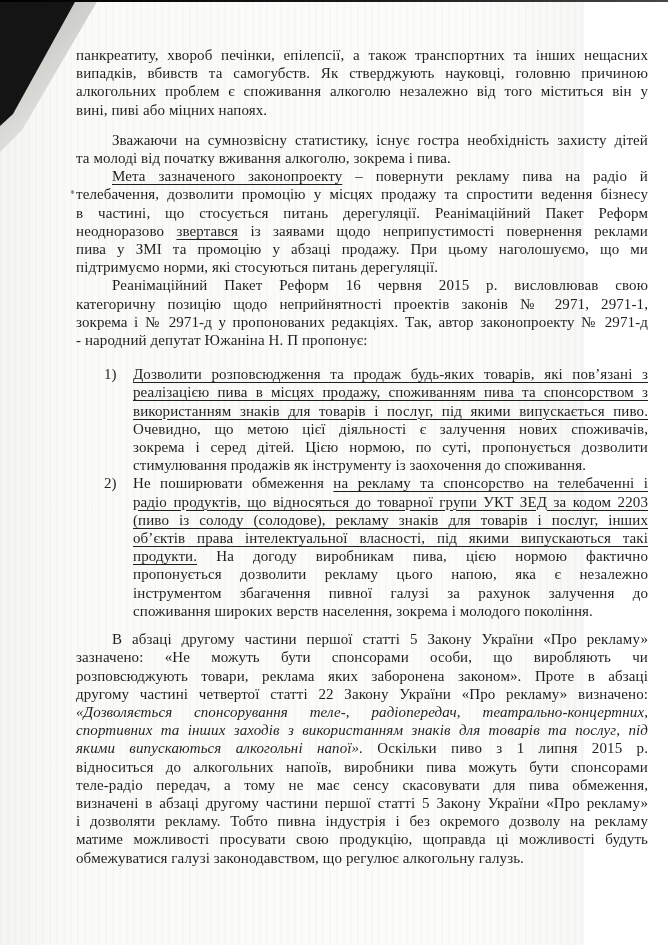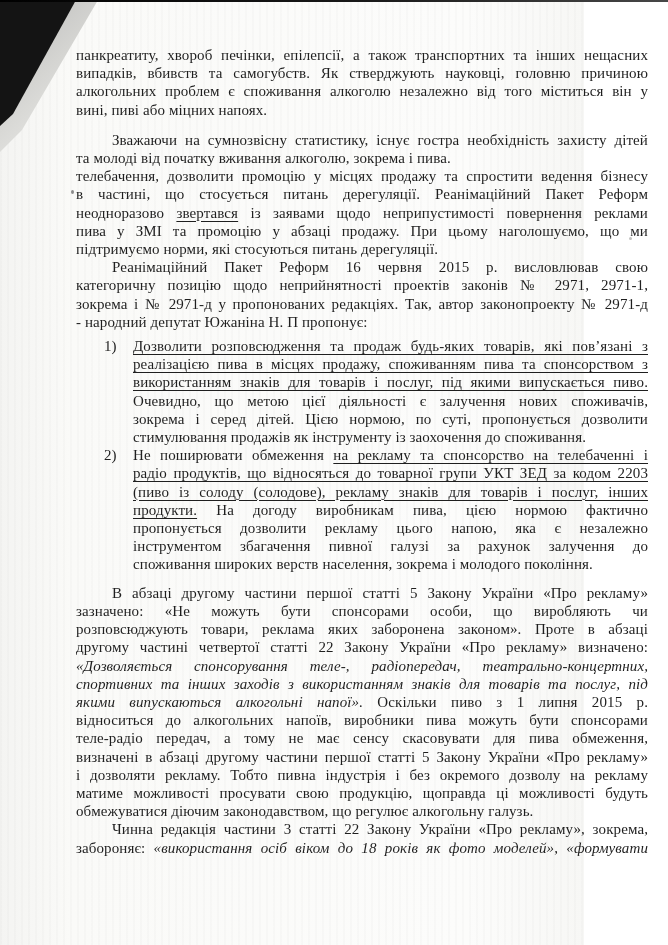--- a/index.html
+++ b/index.html
@@ -67,64 +67,62 @@
         <div class="line"><span>панкреатиту, хвороб печінки, епілепсії, а також транспортних та інших нещасних</span></div>
         <div class="line"><span>випадків, вбивств та самогубств. Як стверджують науковці, головню причиною</span></div>
         <div class="line"><span>алкогольних проблем є споживання алкоголю незалежно від того міститься він у</span></div>
         <div class="line align-left"><span>вині, пиві або міцних напоях.</span></div>
       </div>
       <div class="paragraph" style="">
         <div class="line first-indent"><span>Зважаючи на сумнозвісну статистику, існує гостра необхідність захисту дітей</span></div>
         <div class="line align-left"><span>та молоді від початку вживання алкоголю, зокрема і пива.</span></div>
       </div>
       <div class="paragraph">
+        <div class="line first-indent"><span class="u">Мета зазначеного законопроекту</span><span> – повернути рекламу пива на радіо й</span></div>
         <div class="line"><span>телебачення, дозволити промоцію у місцях продажу та спростити ведення бізнесу</span></div>
         <div class="line"><span>в частині, що стосується питань дерегуляції. Реанімаційний Пакет Реформ</span></div>
         <div class="line"><span>неодноразово </span><span class="u">звертався</span><span> із заявами щодо неприпустимості повернення реклами</span></div>
         <div class="line"><span>пива у ЗМІ та промоцію у абзаці продажу. При цьому наголошуємо, що ми</span></div>
         <div class="line align-left"><span>підтримуємо норми, які стосуються питань дерегуляції.</span></div>
       </div>
-      <div class="paragraph" style="margin-bottom: 6px;">
+      <div class="paragraph" style="margin-bottom: 16px;">
         <div class="line first-indent"><span>Реанімаційний Пакет Реформ 16 червня 2015 р. висловлював свою</span></div>
         <div class="line"><span>категоричну позицію щодо неприйнятності проектів законів № 2971, 2971-1,</span></div>
         <div class="line"><span>зокрема і № 2971-д у пропонованих редакціях. Так, автор законопроекту № 2971-д</span></div>
         <div class="line align-left"><span>- народний депутат Южаніна Н. П пропонує:</span></div>
       </div>
       <div class="list-item">
         <span class="item-number">1)</span>
         <div class="line"><span class="u">Дозволити розповсюдження та продаж будь-яких товарів, які пов’язані з</span></div>
         <div class="line"><span class="u">реалізацією пива в місцях продажу, споживанням пива та спонсорством з</span></div>
         <div class="line"><span class="u">використанням знаків для товарів і послуг, під якими випускається пиво.</span></div>
         <div class="line"><span>Очевидно, що метою цієї діяльності є залучення нових споживачів,</span></div>
         <div class="line"><span>зокрема і серед дітей. Цією нормою, по суті, пропонується дозволити</span></div>
         <div class="line align-left"><span>стимулювання продажів як інструменту із заохочення до споживання.</span></div>
       </div>
       <div class="list-item" style="margin-bottom: 10px;">
         <span class="item-number">2)</span>
         <div class="line"><span>Не поширювати обмеження </span><span class="u">на рекламу та спонсорство на телебаченні і</span></div>
         <div class="line"><span class="u">радіо продуктів, що відносяться до товарної групи УКТ ЗЕД за кодом 2203</span></div>
         <div class="line"><span class="u">(пиво із солоду (солодове), рекламу знаків для товарів і послуг, інших</span></div>
+        <div class="line"><span class="u">об’єктів права інтелектуальної власності, під якими випускаються такі</span></div>
         <div class="line"><span class="u">продукти.</span><span> На догоду виробникам пива, цією нормою фактично</span></div>
         <div class="line"><span>пропонується дозволити рекламу цього напою, яка є незалежно</span></div>
         <div class="line"><span>інструментом збагачення пивної галузі за рахунок залучення до</span></div>
         <div class="line align-left"><span>споживання широких верств населення, зокрема і молодого покоління.</span></div>
       </div>
       <div class="paragraph">
         <div class="line first-indent"><span>В абзаці другому частини першої статті 5 Закону України «Про рекламу»</span></div>
         <div class="line"><span>зазначено: «Не можуть бути спонсорами особи, що виробляють чи</span></div>
         <div class="line"><span>розповсюджують товари, реклама яких заборонена законом». Проте в абзаці</span></div>
         <div class="line"><span>другому частині четвертої статті 22 Закону України «Про рекламу» визначено:</span></div>
         <div class="line"><span class="i">«Дозволяється спонсорування теле-, радіопередач, театрально-концертних,</span></div>
         <div class="line"><span class="i">спортивних та інших заходів з використанням знаків для товарів та послуг, під</span></div>
         <div class="line"><span class="i">якими випускаються алкогольні напої».</span><span> Оскільки пиво з 1 липня 2015 р.</span></div>
         <div class="line"><span>відноситься до алкогольних напоїв, виробники пива можуть бути спонсорами</span></div>
         <div class="line"><span>теле-радіо передач, а тому не має сенсу скасовувати для пива обмеження,</span></div>
         <div class="line"><span>визначені в абзаці другому частини першої статті 5 Закону України «Про рекламу»</span></div>
         <div class="line"><span>і дозволяти рекламу. Тобто пивна індустрія і без окремого дозволу на рекламу</span></div>
         <div class="line"><span>матиме можливості просувати свою продукцію, щоправда ці можливості будуть</span></div>
-        <div class="line align-left"><span>обмежуватися діючим законодавством, що регулює алкогольну галузь.</span></div>
-      </div>
-      <div class="paragraph">
-        <div class="line first-indent"><span>Чинна редакція частини 3 статті 22 Закону України «Про рекламу», зокрема,</span></div>
-        <div class="line"><span>забороняє: </span><span class="i">«використання осіб віком до 18 років як фото моделей»</span><span>, </span><span class="i">«формувати</span></div>
+        <div class="line align-left"><span>обмежуватися галузі законодавством, що регулює алкогольну галузь.</span></div>
       </div>
     </div>
 </div>
 
 </body></html>

